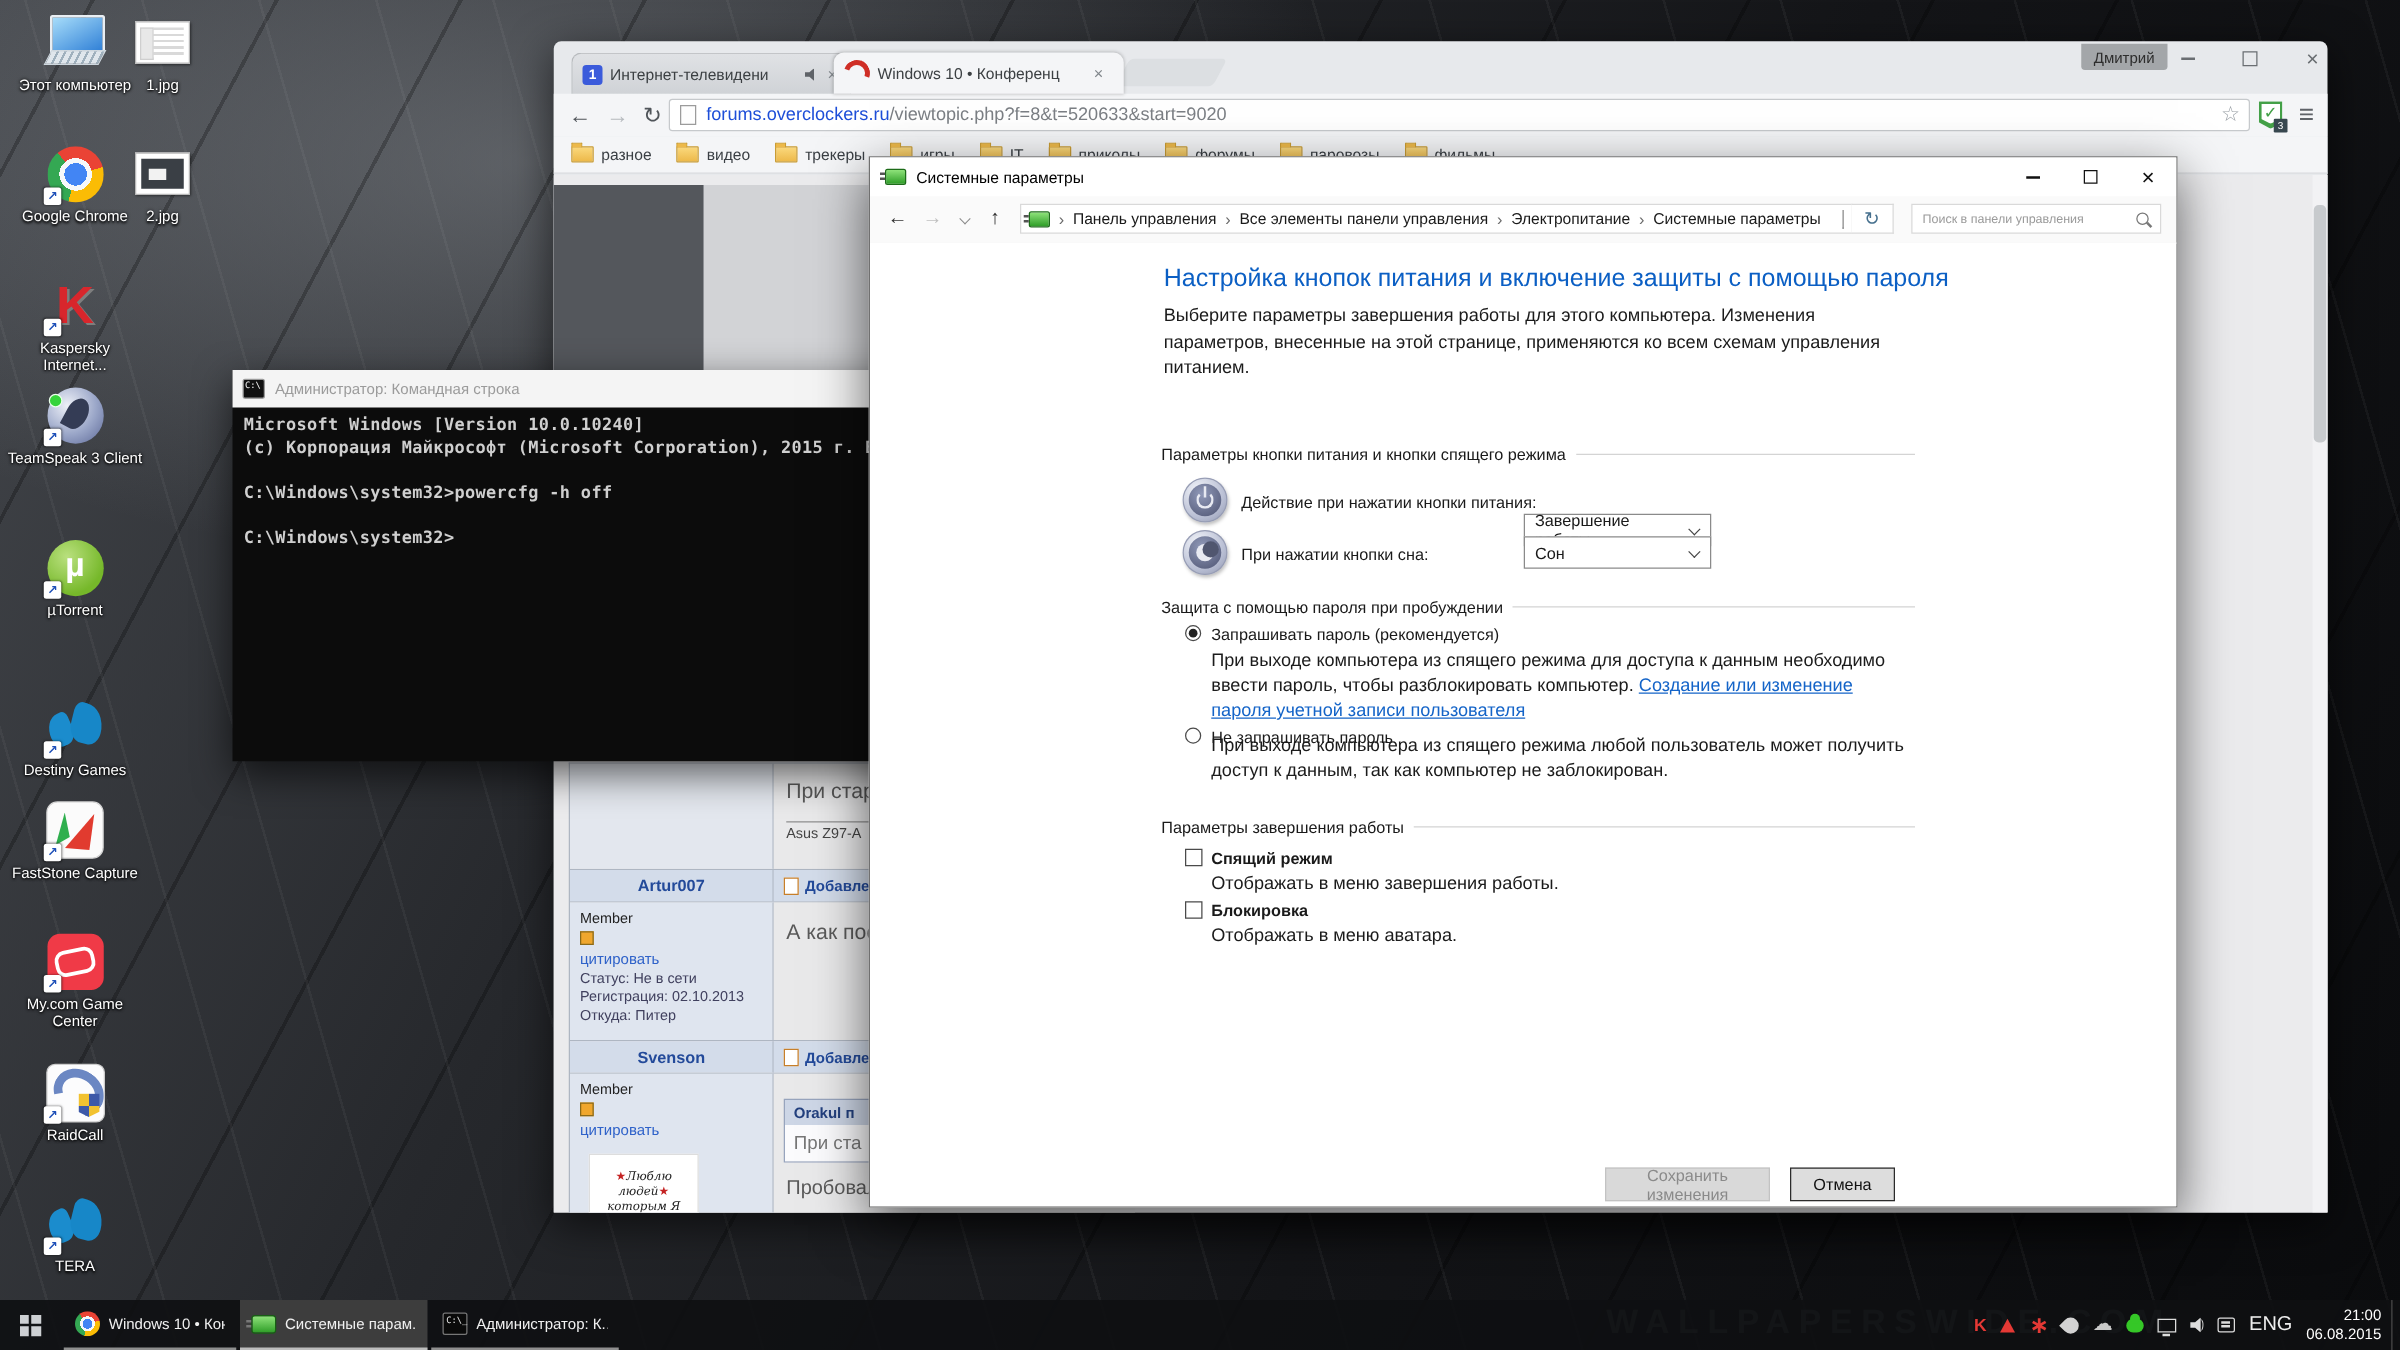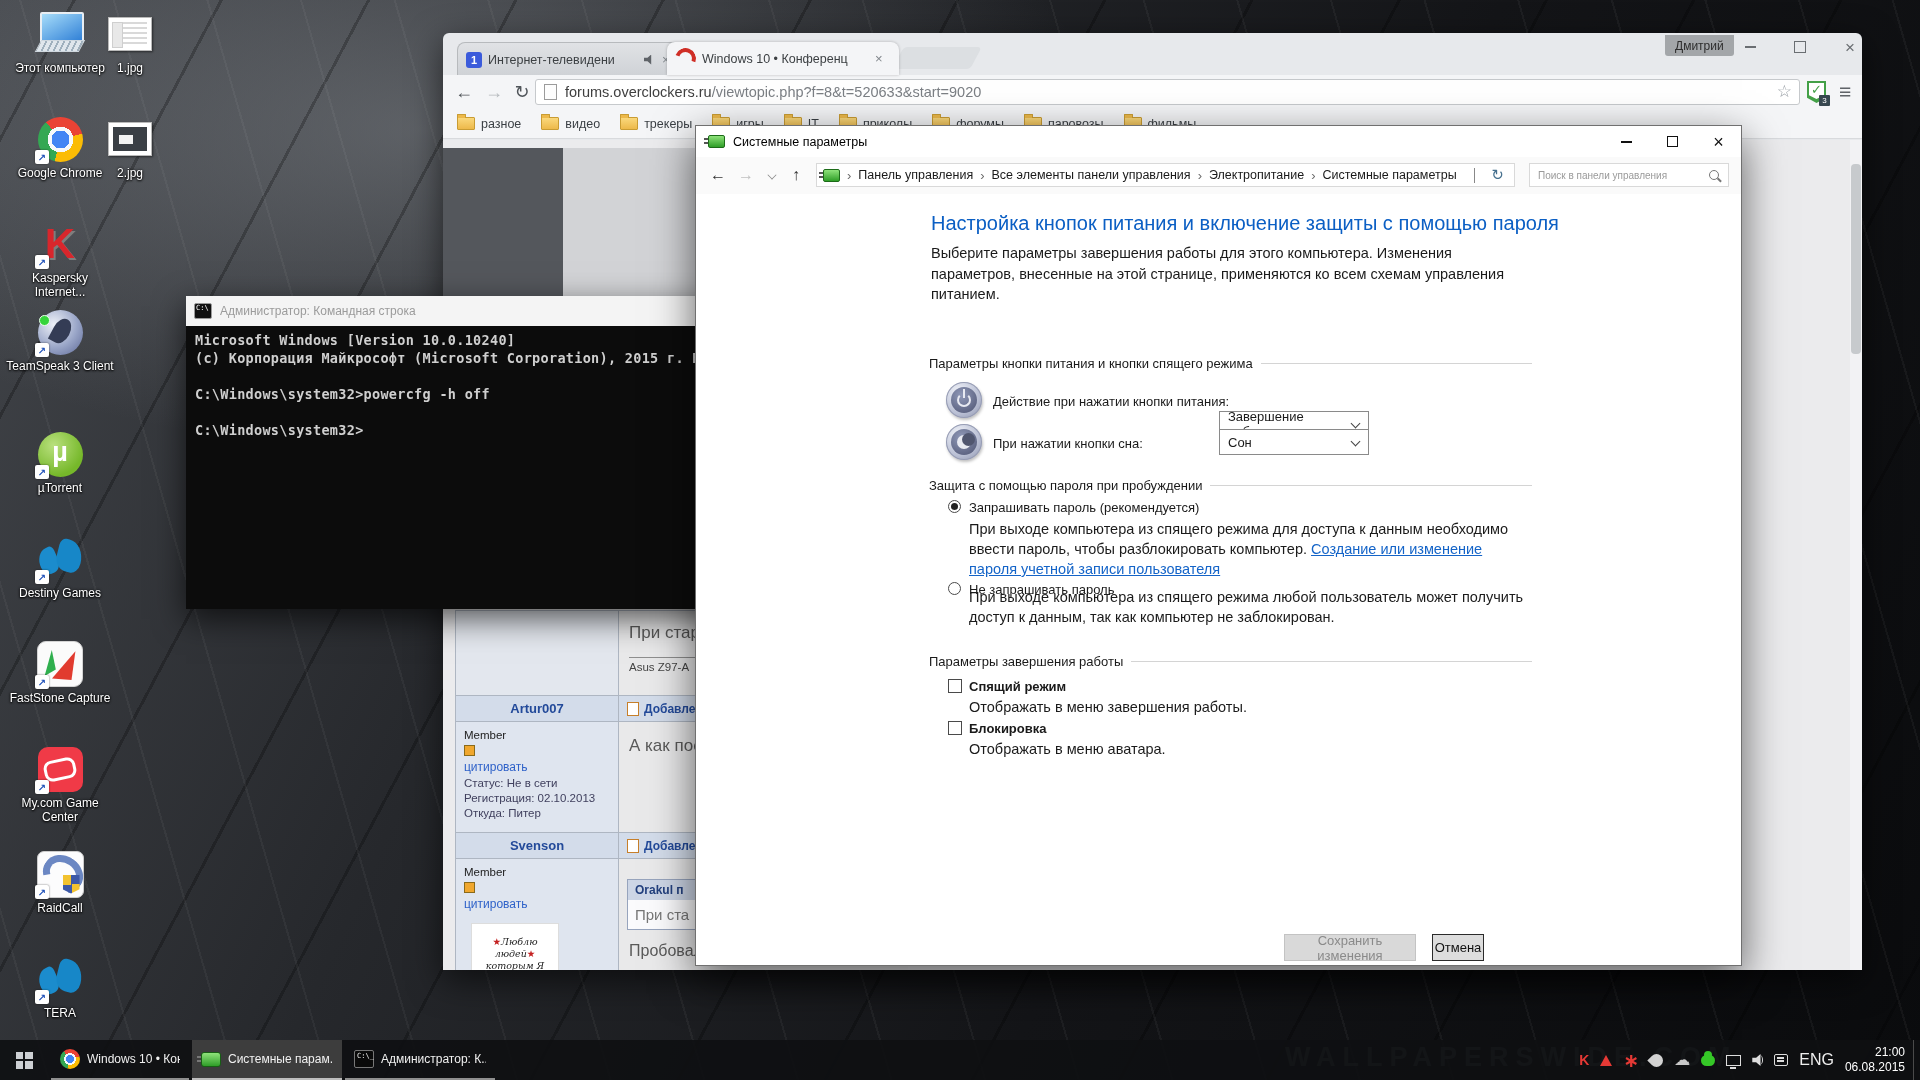--- a/index.html
+++ b/index.html
@@ -65,21 +65,21 @@
   .fav1{width:16px;height:16px;background:#3b5bdb;border-radius:3px;color:#fff;font-size:11px;font-weight:bold;display:flex;align-items:center;justify-content:center;flex:none;}
   .fav-oc{width:13px;height:13px;border:4px solid #cf2e26;border-radius:50%;border-bottom-color:transparent;border-left-color:transparent;transform:rotate(-25deg);flex:none;}
   .tabspk{width:10px;height:10px;background:#5f6368;clip-path:polygon(0 32%,35% 32%,72% 0,72% 100%,35% 68%,0 68%);flex:none;}
   .newtab-stub{position:absolute;left:400px;top:14px;width:78px;height:22px;background:#dcdfe2;border-radius:4px;transform:skewX(-28deg);}
   .toolbar{position:absolute;left:0;top:42px;width:100%;height:34px;background:#f4f5f7;}
   .navg{position:absolute;top:4px;width:26px;height:26px;display:flex;align-items:center;justify-content:center;font-size:18px;color:#50555a;}
   .navg.dis{color:#b6babe;}
   .urlbar{position:absolute;left:92px;top:4px;width:1265px;height:26px;background:#fff;border:1px solid #c6c9cc;border-radius:3px;display:flex;align-items:center;padding:0 28px 0 8px;gap:8px;box-sizing:border-box;}
   .pgico{width:11px;height:14px;border:1px solid #9b9b9b;background:#fdfdfd;flex:none;}
   .urltext{font-size:14.5px;white-space:nowrap;overflow:hidden;}
-  .urltext .dom{color:#404040;} .urltext .pth{color:#7b7f84;}
+  .urltext .dom{color:#1d4ed8;} .urltext .pth{color:#7b7f84;}
   .starico{position:absolute;right:1335px;top:8px;font-size:17px;color:#9aa0a6;line-height:1;}
   .shield{position:absolute;left:1364px;top:6px;width:19px;height:22px;background:#43a047;clip-path:polygon(50% 100%,0 76%,0 0,100% 0,100% 76%);}
   .shield::before{content:"";position:absolute;left:2px;top:2px;right:2px;bottom:4px;background:#fff;clip-path:polygon(50% 100%,0 76%,0 0,100% 0,100% 76%);}
   .shield::after{content:"\2713";position:absolute;left:4px;top:1px;font-size:13px;font-weight:bold;color:#43a047;}
   .shieldbadge{position:absolute;left:1376px;top:20px;width:11px;height:11px;background:#37474f;color:#fff;font-size:8px;display:flex;align-items:center;justify-content:center;border-radius:1px;z-index:2;}
   .menuico{position:absolute;left:1396px;top:4px;font-size:21px;color:#5f6368;line-height:26px;}
   .bookbar{position:absolute;left:0;top:76px;width:100%;height:30px;background:#f4f5f7;border-bottom:1px solid #d8dadd;display:flex;align-items:center;gap:20px;padding-left:14px;box-sizing:border-box;}
   .bmk{display:flex;align-items:center;gap:6px;font-size:12.5px;color:#3a3f44;}
   .folder{position:relative;width:16px;height:11px;background:linear-gradient(#fad87c,#edb94a);border:1px solid #c99c33;border-radius:1px;}
   .folder::before{content:"";position:absolute;left:-1px;top:-4px;width:7px;height:3px;background:#edb94a;border:1px solid #c99c33;border-bottom:none;border-radius:1px 1px 0 0;}
@@ -240,21 +240,21 @@
       </span>
     <span class="lbl">TeamSpeak 3 Client</span>
   </div>
   <div class="dicon" style="left:4px;top:430px;">
     <span class="art">
         <span class="ic-ut"></span>
         <i class="sc"></i>
       </span>
     <span class="lbl">µTorrent</span>
   </div>
-  <div class="dicon" style="left:4px;top:535px;">
+  <div class="dicon" style="left:4px;top:558px;">
     <span class="art">
         <span class="ic-bfly"></span>
         <i class="sc"></i>
       </span>
     <span class="lbl">Destiny Games</span>
   </div>
   <div class="dicon" style="left:4px;top:640px;">
     <span class="art">
         <span class="ic-fs"></span>
         <i class="sc"></i>
@@ -549,21 +549,21 @@
 
       <span class="cb" style="left:252px;top:485px;"></span>
       <div class="optlbl b" style="left:273px;top:485px;">Спящий режим</div>
       <div class="desc" style="left:273px;top:503px;">Отображать в меню завершения работы.</div>
 
       <span class="cb" style="left:252px;top:527px;"></span>
       <div class="optlbl b" style="left:273px;top:527px;">Блокировка</div>
       <div class="desc" style="left:273px;top:545px;">Отображать в меню аватара.</div>
 
       <button class="btn disabled" style="left:588px;top:740px;width:132px;">Сохранить изменения</button>
-      <button class="btn cancel" style="left:736px;top:740px;width:52px;">Отмена</button>
+      <button class="btn cancel" style="left:736px;top:740px;width:84px;">Отмена</button>
     </div>
   </div>
 
   <div class="taskbar">
     <div class="startbtn">
       <span class="winlogo">
           <div></div>
           <div></div>
           <div></div>
           <div></div>

